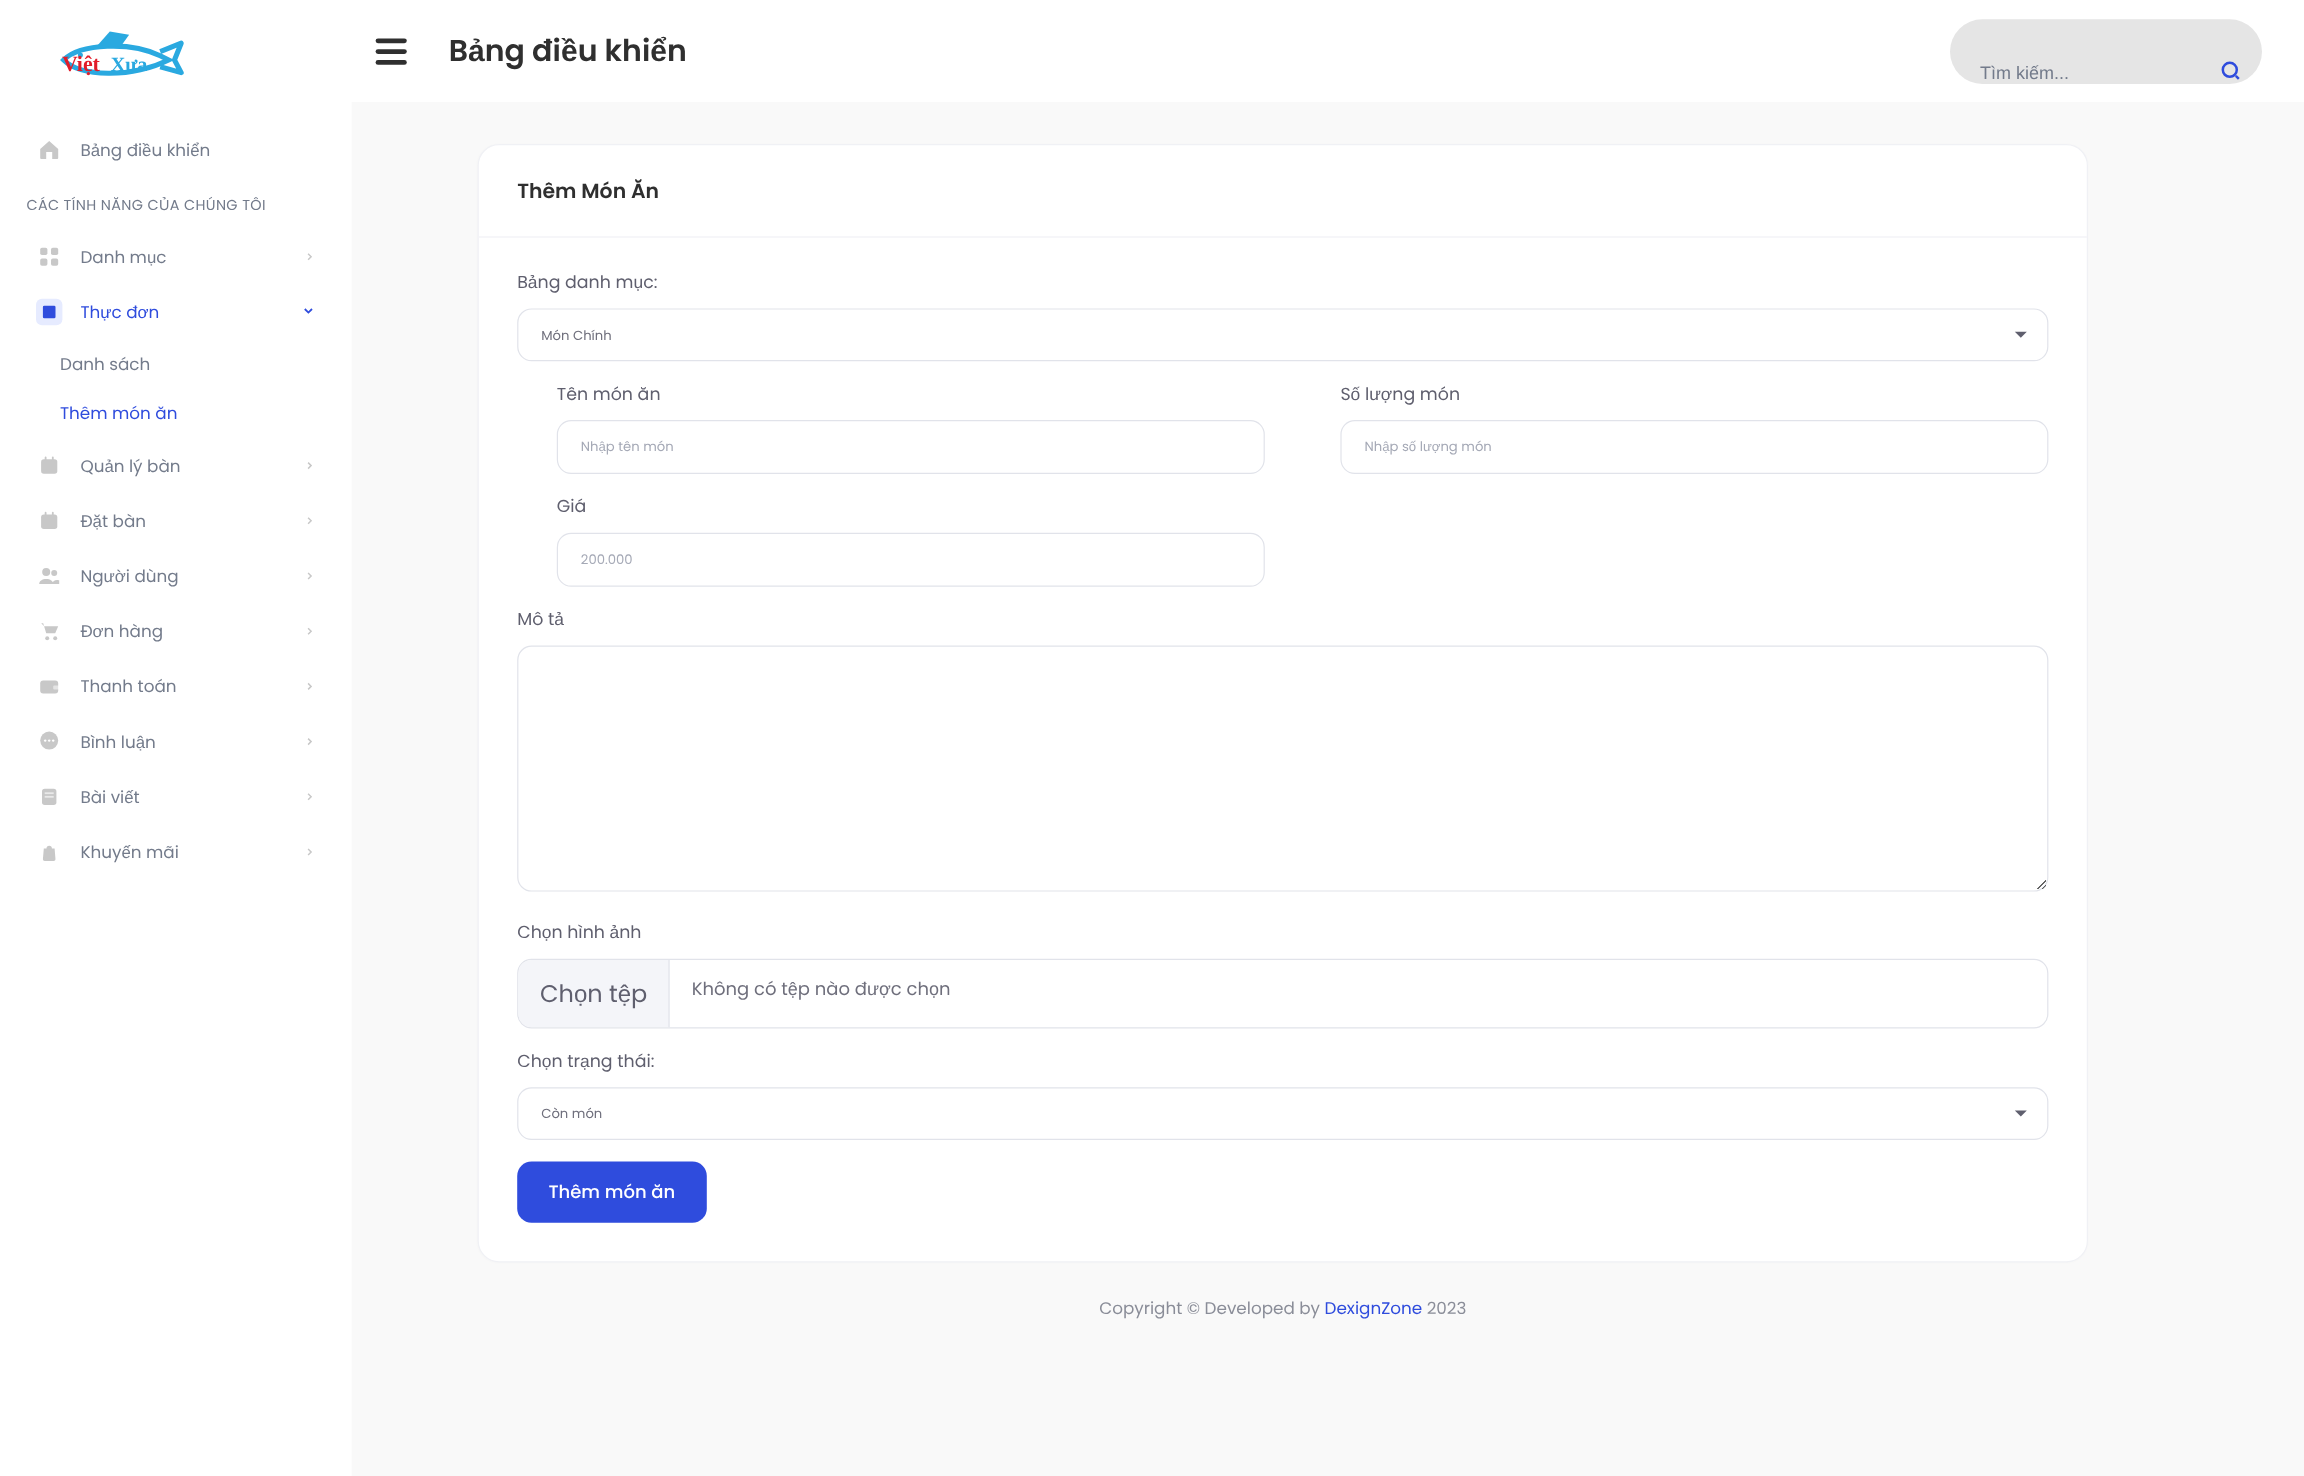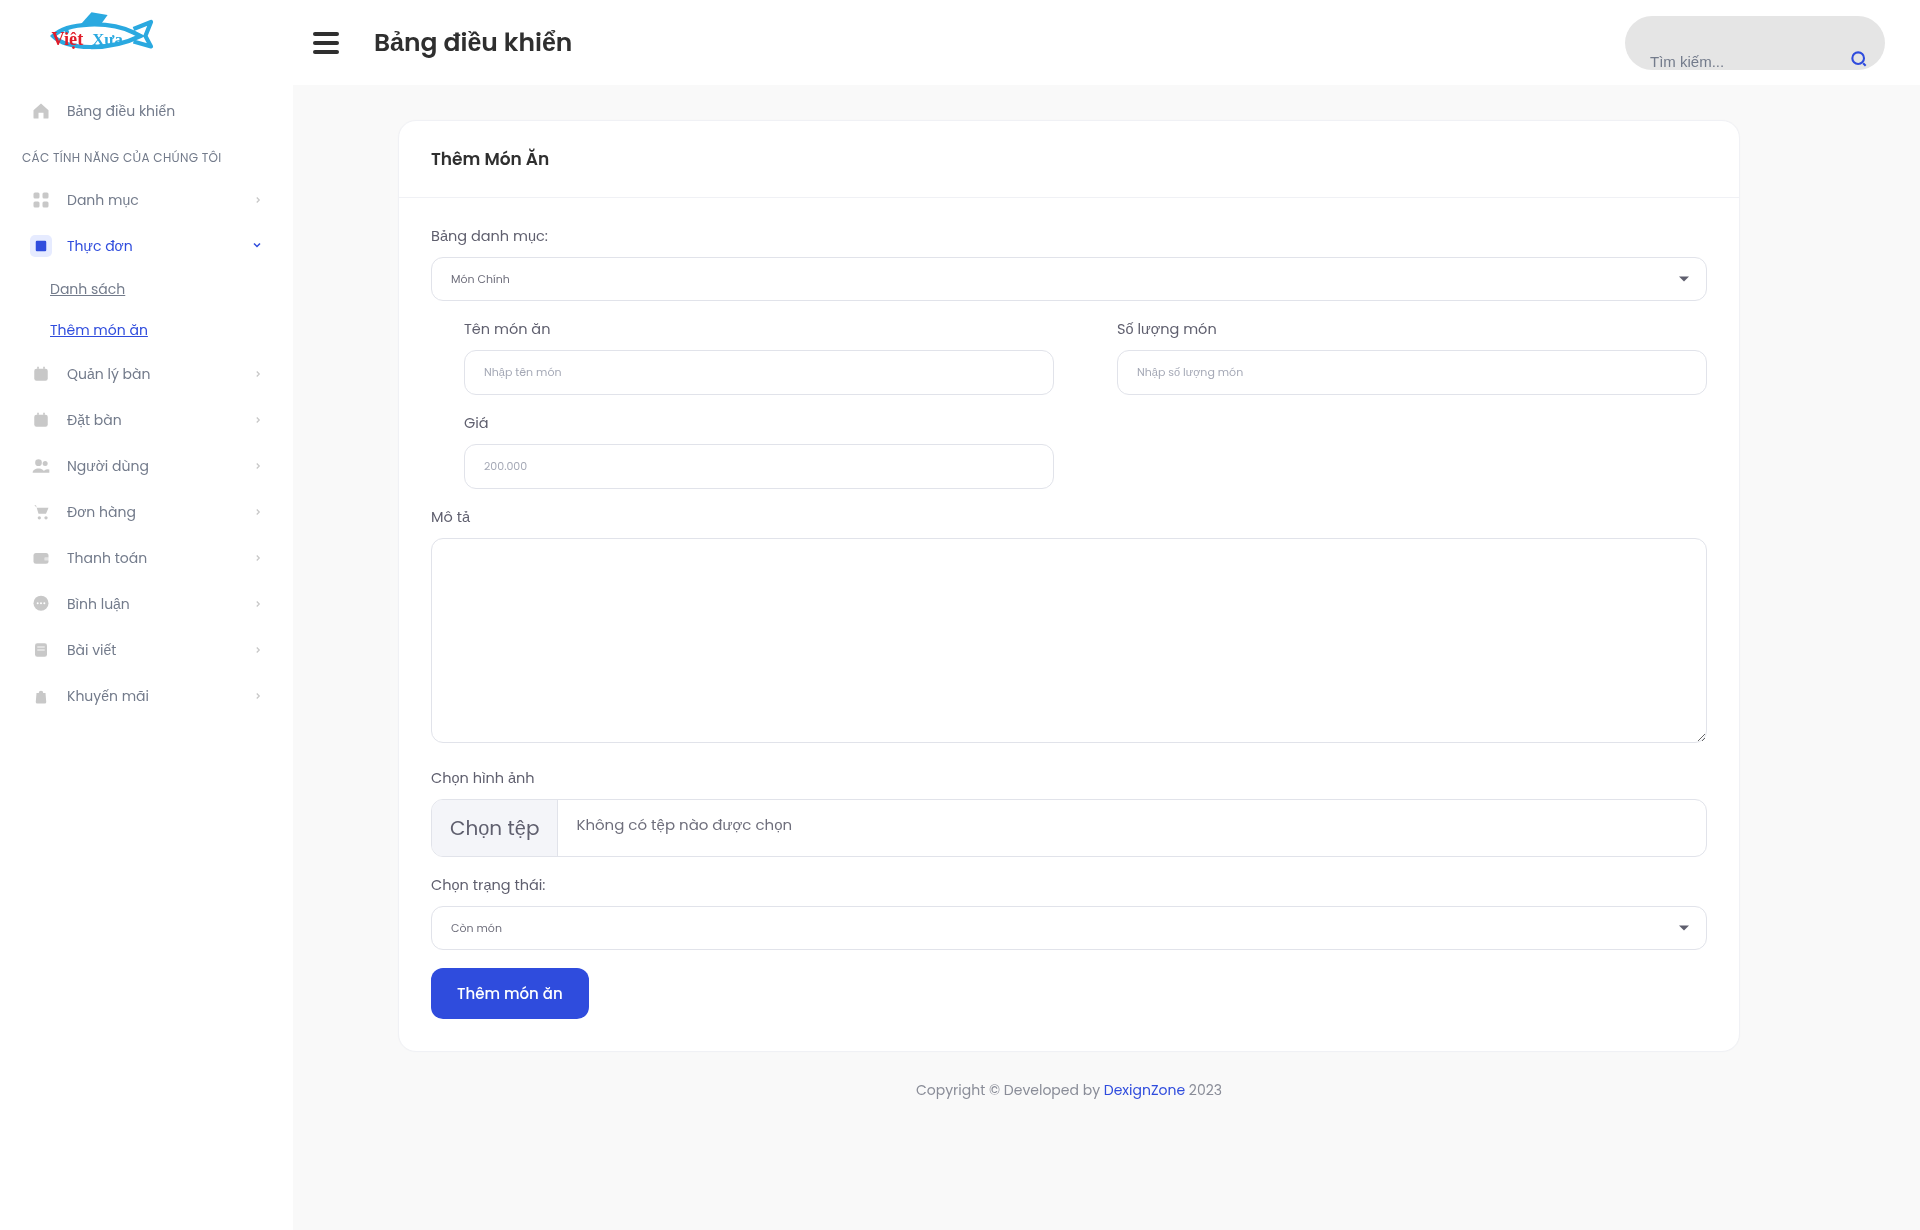--- a/index.html
+++ b/index.html
@@ -3,31 +3,31 @@
 <meta charset="utf-8">
 <style>
   * { margin:0; padding:0; box-sizing:border-box; }
   html,body { width:100%; height:100%; font-family:"Poppins","Segoe UI",Arial,sans-serif; background:#ffffff; color:#444; }
 
   
   .root { display:flex; min-height:100vh; }
 
   
   .sidebar { width:293px; flex-shrink:0; background:#ffffff; display:flex; flex-direction:column; }
-  .logo { padding:6px 25px 0 25px; }
+  .logo { padding:20px 25px 0 25px; }
   .logo svg { width:140px; height:60px; }
   .nav { padding:15px 0; font-size:14px; }
   .nav-item { display:flex; align-items:center; padding:12px 30px; cursor:pointer; color:#737B8B; position:relative; }
   .nav-item .nav-icon { width:22px; height:22px; display:inline-flex; align-items:center; justify-content:center; margin-right:15px; color:#C8C8C8; }
   .nav-item .nav-label { flex:1; color:#737B8B; font-weight:400; }
   .nav-item .chevron-icon { color:#C8C8C8; }
   .nav-item.active .nav-icon { color:#2F4CDD; }
   .nav-item.active .nav-label { color:#2F4CDD; }
   .nav-item.active .chevron-icon { color:#2F4CDD; }
-  .submenu-item { padding:10px 30px 10px 50px; font-size:14px; color:#737B8B; cursor:pointer;text-decoration:underline; }
+  .submenu-item { padding:10px 30px 10px 50px; font-size:14px; color:#737B8B; cursor:pointer; }
   .submenu-item.active { color:#2F4CDD; }
   .nav-section-title { padding:15px 23px 10px 22px; font-size:12px; letter-spacing:0.3px; color:#737B8B; text-transform:uppercase; }
 
   
   .main { flex:1; display:flex; flex-direction:column; min-width:0; }
 
   
   .header { height:85px; background:#ffffff; display:flex; align-items:center; padding:0 35px 0 20px; }
   .hamburger-icon { width:26px; height:22px; display:flex; flex-direction:column; justify-content:space-between; cursor:pointer; margin-right:35px; }
   .hamburger-icon span { display:block; height:4px; background:#2F2F2F; border-radius:2px; }

